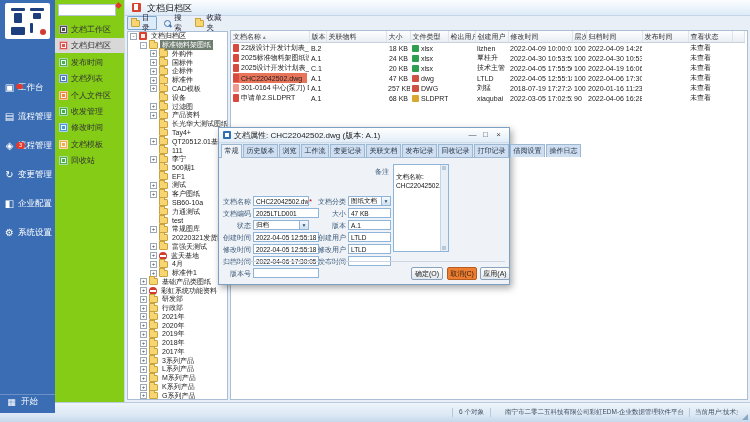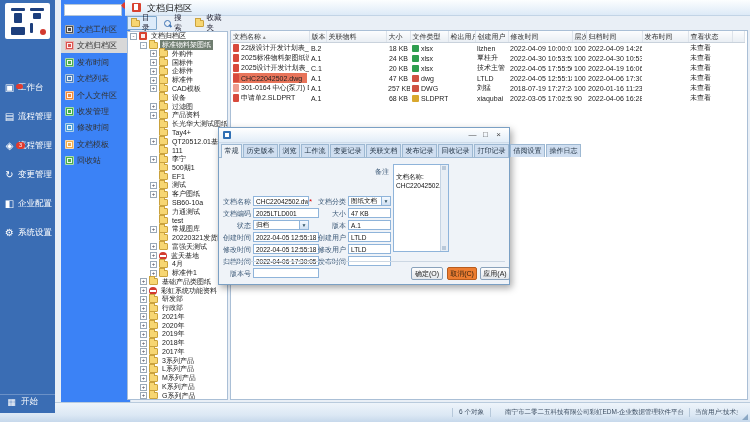--- a/index.html
+++ b/index.html
@@ -15,21 +15,21 @@
   .side-item{position:absolute;left:0;width:55px;height:24px;display:flex;align-items:center;gap:3px;
              padding-left:4px;box-sizing:border-box;color:#fff;font-size:8.5px;cursor:default}
   .side-ico{font-size:10px;line-height:10px;width:11px;text-align:center;position:relative;flex:none}
   .badge{position:absolute;top:1px;left:12px;min-width:7px;height:7px;border-radius:4px;background:#e23b2e;
          color:#fff;font-size:5.5px;line-height:7px;text-align:center;padding:0 1px}
   .badge.dot{width:5px;height:5px;min-width:5px}
   .start{position:absolute;bottom:4px;left:0;width:55px;height:15px;display:flex;align-items:center;gap:4px;
          padding-left:6px;box-sizing:border-box;color:#fff;font-size:8.5px;border-top:1px solid rgba(255,255,255,.25)}
   .start .side-ico{font-size:9px}
   
-  .modules{position:absolute;left:61px;top:0;width:70px;height:402px;background:#3b82f6;border-right:1px solid #c9d8e8;box-sizing:border-box}
+  .modules{position:absolute;left:55px;top:0;width:70px;height:402px;background:#84cc16;border-right:1px solid #c9d8e8;box-sizing:border-box}
   .mod-search{position:absolute;left:3px;top:4px;width:58px;height:12px;background:#fff;border:1px solid #b4c6d8;
               font-size:7px;padding:0 2px;box-sizing:border-box;font-family:inherit}
   .pin{position:absolute;right:3px;top:3px;width:5px;height:5px;background:#e23b2e;border-radius:1px;transform:rotate(45deg)}
   .mod-item{position:absolute;left:0;width:70px;height:15px;display:flex;align-items:center;gap:3px;
             padding-left:4px;box-sizing:border-box;font-size:8px;color:#333;white-space:nowrap;overflow:hidden}
   .mod-item.selected{background:#d8d8d8}
   .mod-ico{width:9px;height:9px;flex:none;border-radius:1px;box-shadow:inset 0 0 0 1px rgba(255,255,255,.55);position:relative}
   .mod-ico::after{content:"";position:absolute;left:2px;top:2px;right:2px;bottom:2px;border:1px solid rgba(255,255,255,.9)}
   
   .window-title{position:absolute;left:125px;top:0;width:625px;height:15px;
@@ -592,20 +592,21 @@
             <td>未查看</td>
             <td></td>
           </tr>
         </tbody>
       </table>
   </div>
 
   <div class="dialog">
     <div class="dlg-title">
       <span class="dlg-ico"></span>
+      <span>文档属性: CHC22042502.dwg  (版本: A.1)</span>
       <span class="dlg-controls" id="dlg-controls">
           <span class="dlg-ctl">—</span>
           <span class="dlg-ctl">□</span>
           <span class="dlg-ctl">×</span>
         </span>
     </div>
     <div class="dlg-tabs" id="dlg-tabs">
         <div class="dtab active">常规</div>
         <div class="dtab">历史版本</div>
         <div class="dtab">浏览</div>

